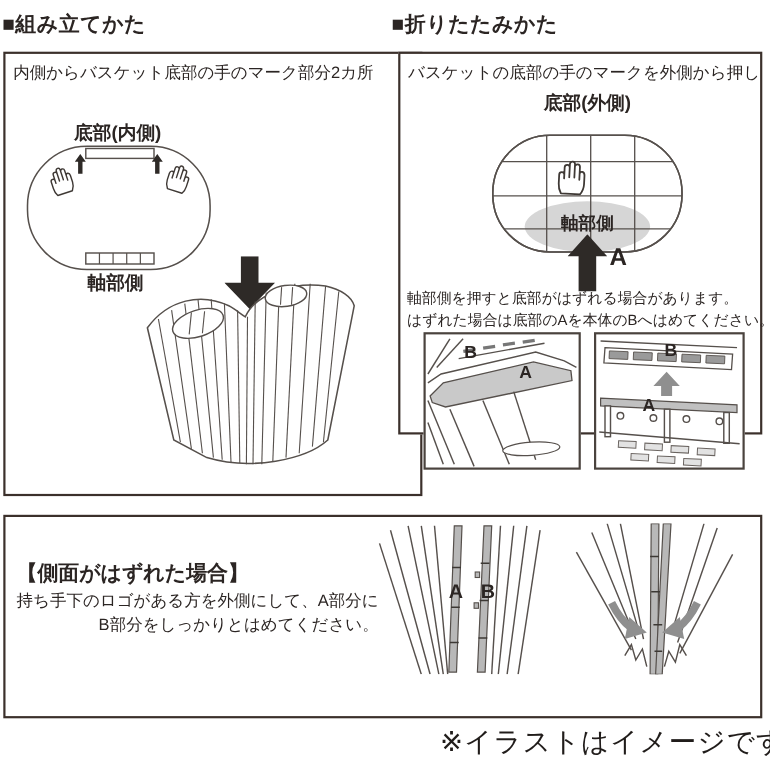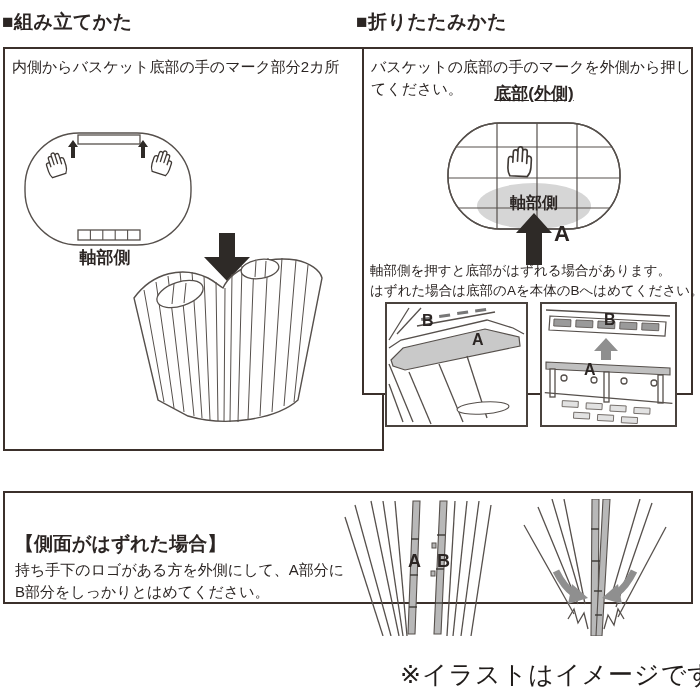--- a/index.html
+++ b/index.html
@@ -32,20 +32,21 @@
 
 <div class="sec-head" style="left:2px;top:9px;text-align:center;">■組み立てかた</div>
 <div class="sec-head" style="left:356px;top:9px;">■折りたたみかた</div>
 
 <div class="panel" style="left:3px;top:47px;width:381px;height:404px;">
 
   <div class="abs body-text" style="left:7px;top:7px;">
     <div>内側からバスケット底部の手のマーク部分2カ所</div>
   </div>
 
+  <div class="diagram-label" style="left:22px;top:60px;width:160px;">底部(内側)</div>
 
   <svg class="abs" style="left:17px;top:82px;" width="172" height="118" viewBox="0 0 172 118">
     <rect x="3" y="2" width="166" height="112" rx="54" ry="54" fill="#fff" stroke="#56504c" stroke-width="1.4"></rect>
     <rect x="56" y="4" width="62" height="9" fill="#fff" stroke="#56504c" stroke-width="1.3"></rect>
     <rect x="56" y="99" width="62" height="10" fill="#fff" stroke="#56504c" stroke-width="1.3"></rect>
     <g stroke="#56504c" stroke-width="1.1">
       <line x1="68.4" y1="99" x2="68.4" y2="109"></line>
         <line x1="80.8" y1="99" x2="80.8" y2="109"></line>
       <line x1="93.2" y1="99" x2="93.2" y2="109"></line>
         <line x1="105.6" y1="99" x2="105.6" y2="109"></line>
@@ -89,24 +90,23 @@
       <line x1="128" y1="9" x2="127" y2="25"></line>
         <line x1="138" y1="9" x2="137" y2="25"></line>
     </g>
   </svg>
 </div>
 
 <div class="panel" style="left:362px;top:47px;width:331px;height:348px;">
 
   <div class="abs body-text" style="left:7px;top:7px;">
     <div>バスケットの底部の手のマークを外側から押し</div>
-    <div>てください。</div>
-  </div>
-
-  <div class="diagram-label" style="left:90px;top:33px;width:160px;text-decoration:underline;">底部(外側)</div>
+  </div>
+
+  <div class="diagram-label" style="left:90px;top:33px;width:160px;">底部(外側)</div>
 
   <svg class="abs" style="left:82px;top:71px;" width="176" height="112" viewBox="0 0 176 112">
     <defs>
         <clipPath id="ovalclip">
           <rect x="2" y="3" width="172" height="106" rx="52" ry="52"></rect>
         </clipPath>
       </defs>
     <rect x="2" y="3" width="172" height="106" rx="52" ry="52" fill="#fff" stroke="#56504c" stroke-width="1.4"></rect>
     <g clip-path="url(#ovalclip)">
       <ellipse cx="88" cy="86" rx="57" ry="23" fill="#d6d6d6"></ellipse>
@@ -196,24 +196,24 @@
             <rect x="56" y="111" width="16" height="6"></rect>
           <rect x="80" y="112" width="16" height="6"></rect>
         </g>
       </g>
     </svg>
     <div class="part-label" style="left:62px;top:8px;">B</div>
     <div class="part-label" style="left:42px;top:58px;">A</div>
   </div>
 </div>
 
-<div class="panel" style="left:3px;top:491px;width:690px;height:113px;">
+<div class="panel" style="left:3px;top:468px;width:690px;height:185px;">
 
   <div class="abs" style="left:10px;top:38px;font-size:19px;font-weight:bold;white-space:nowrap;">【側面がはずれた場合】</div>
-  <div class="abs body-text" style="left:10px;top:66px;">
+  <div class="abs body-text" style="left:10px;top:66px;text-align:right;">
     <div>持ち手下のロゴがある方を外側にして、A部分に</div>
     <div>B部分をしっかりとはめてください。</div>
   </div>
 
   <svg class="abs" style="left:338px;top:6px;" width="155" height="137" viewBox="0 0 155 137">
     <g class="stroke">
       <line x1="28" y1="2" x2="56" y2="137"></line>
         <line x1="40" y1="2" x2="60" y2="137"></line>
       <line x1="52" y1="2" x2="64" y2="137"></line>
         <line x1="12" y1="6" x2="48" y2="137"></line>

